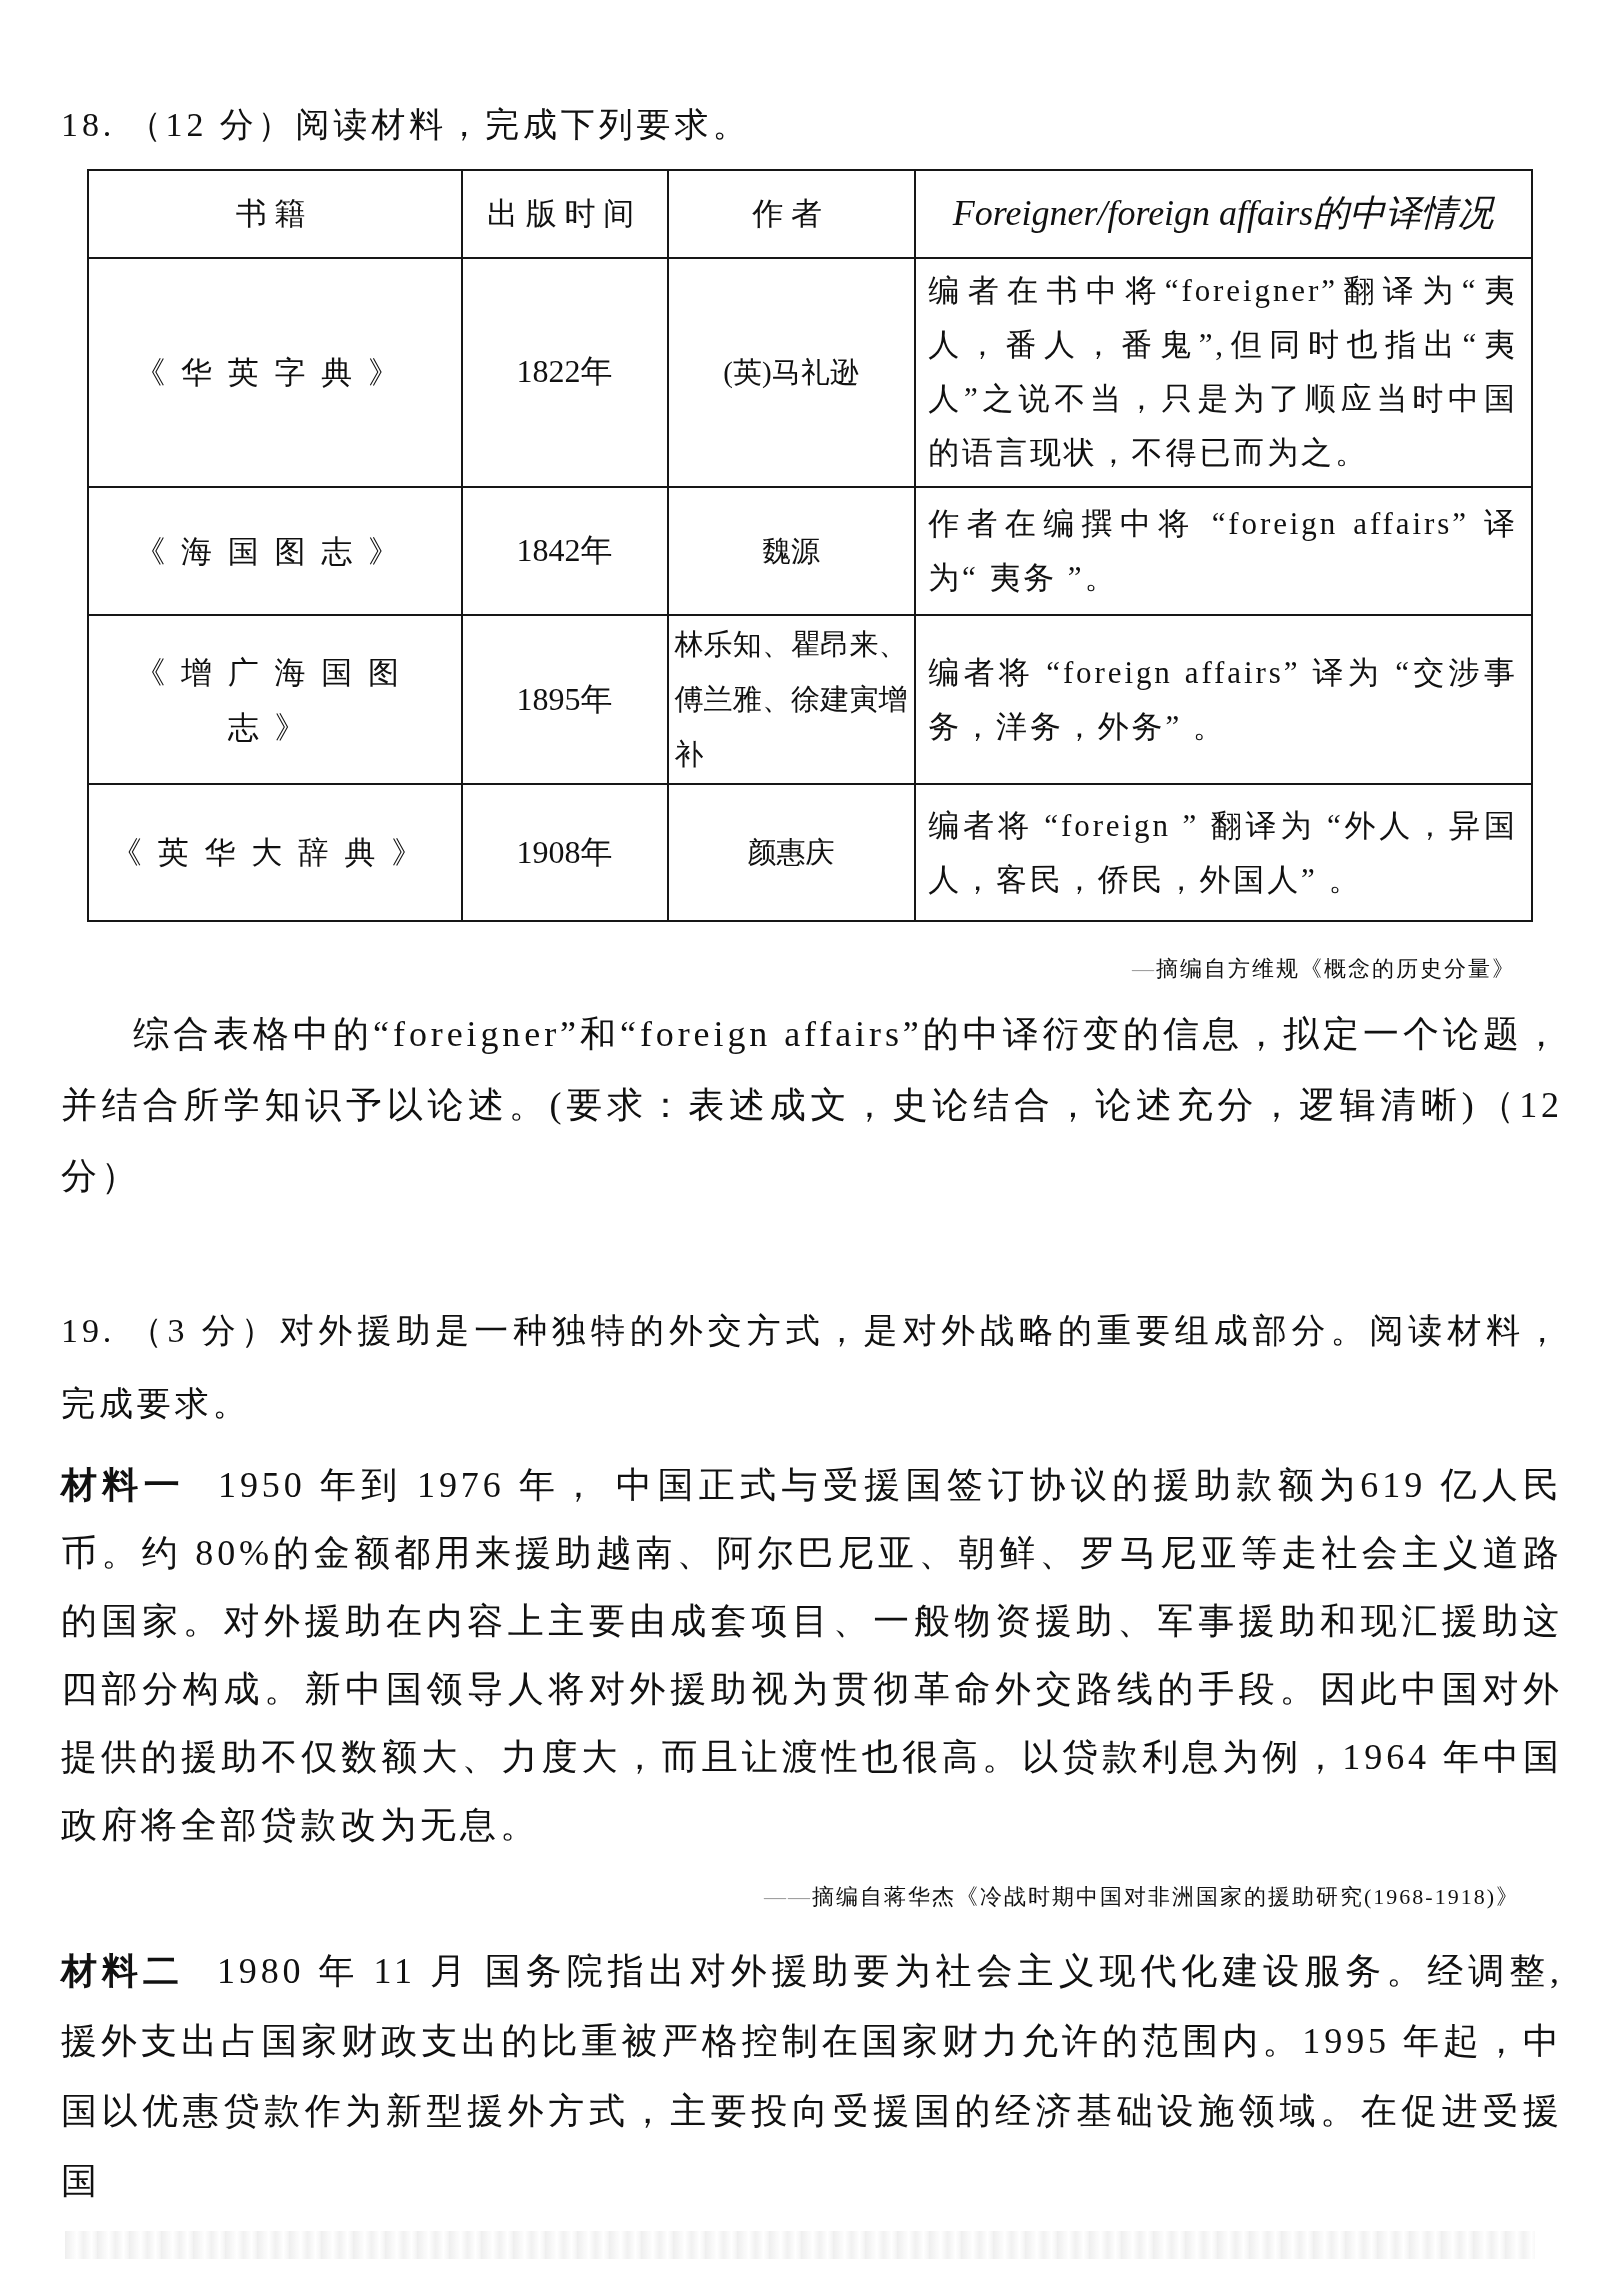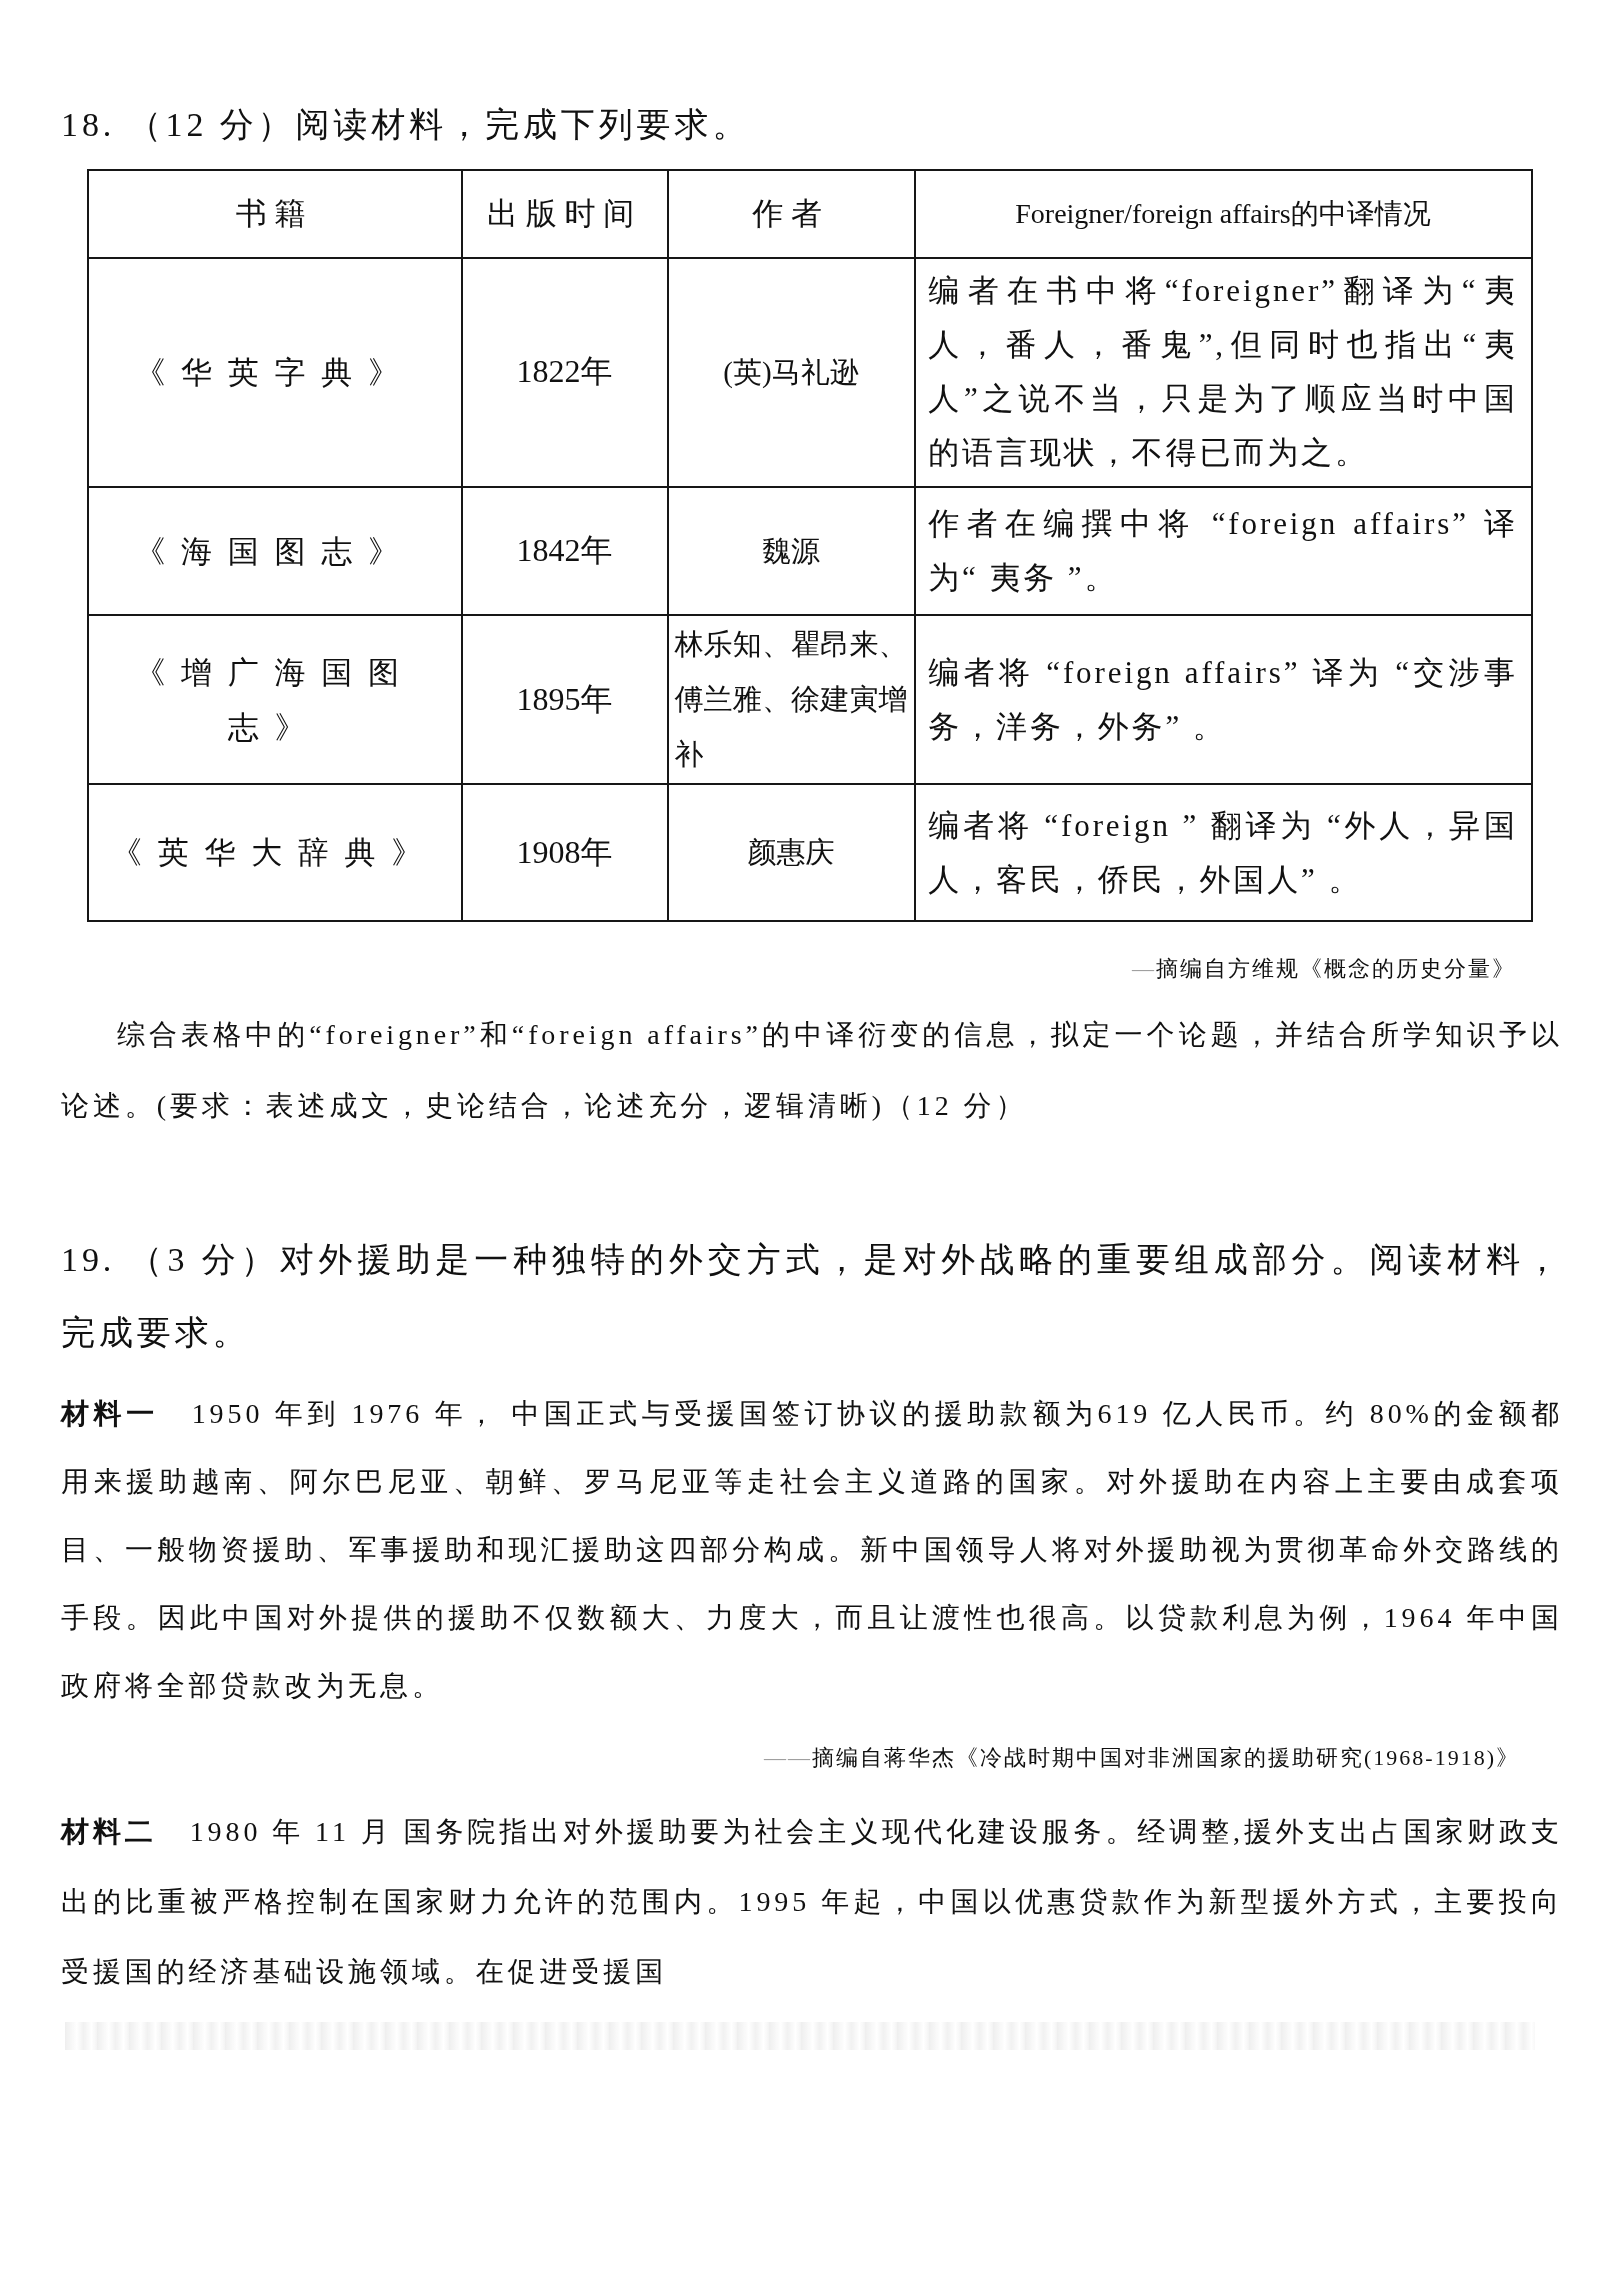--- a/index.html
+++ b/index.html
@@ -38,21 +38,21 @@
     box-sizing: border-box;
     font-weight: normal;
     font-size: 31px;
     text-align: center;
     vertical-align: middle;
     padding: 3.9px 5.9px;
     overflow: hidden;
     margin-left: 32px;
   }
   .trans-table th { height: 88px; letter-spacing: 7.8px; }
-  .trans-table th.eng-header { letter-spacing: 0; font-size: 28px; }
+  .trans-table th.eng-header { letter-spacing: 0; font-size: 36px; font-style: italic; }
   .row-1 td { height: 215px; }
   .row-2 td { height: 128px; }
   .row-3 td { height: 169px; }
   .row-4 td { height: 137px; }
   td.cell-book { letter-spacing: 15.7px; line-height: 55px; }
   td.cell-year { font-size: 32px; border-radius: 7px; }
   td.cell-author { font-size: 29px; line-height: 55px; padding: 0 5.9px; }
   .row-3 td.cell-author { text-align: justify; }
   td.cell-trans {
     text-align: justify;
@@ -64,21 +64,21 @@
   .source {
     text-align: right;
     font-size: 22px;
     line-height: 41px;
     letter-spacing: 2px;
   }
   .source.table-src { margin-top: 25.5px; padding-right: 47px; }
   .source.cite2 { margin-top: 15.7px; padding-right: 43px; line-height: 43px; }
   .source .dash { color: #9b9b9b; }
   .para {
-    font-size: 28px;
+    font-size: 36px;
     line-height: 71px;
     letter-spacing: 3.9px;
     text-align: justify;
   }
   .para.task { margin-top: 9.8px; text-indent: 2em; }
   .para.material { line-height: 68px; }
   .para.mat1 { margin-top: 11.8px; }
   .para.mat2 { margin-top: 17.6px; line-height: 70px; }
   .mat-label { font-weight: bold; margin-right: 33px; }
   .ghost-line {

